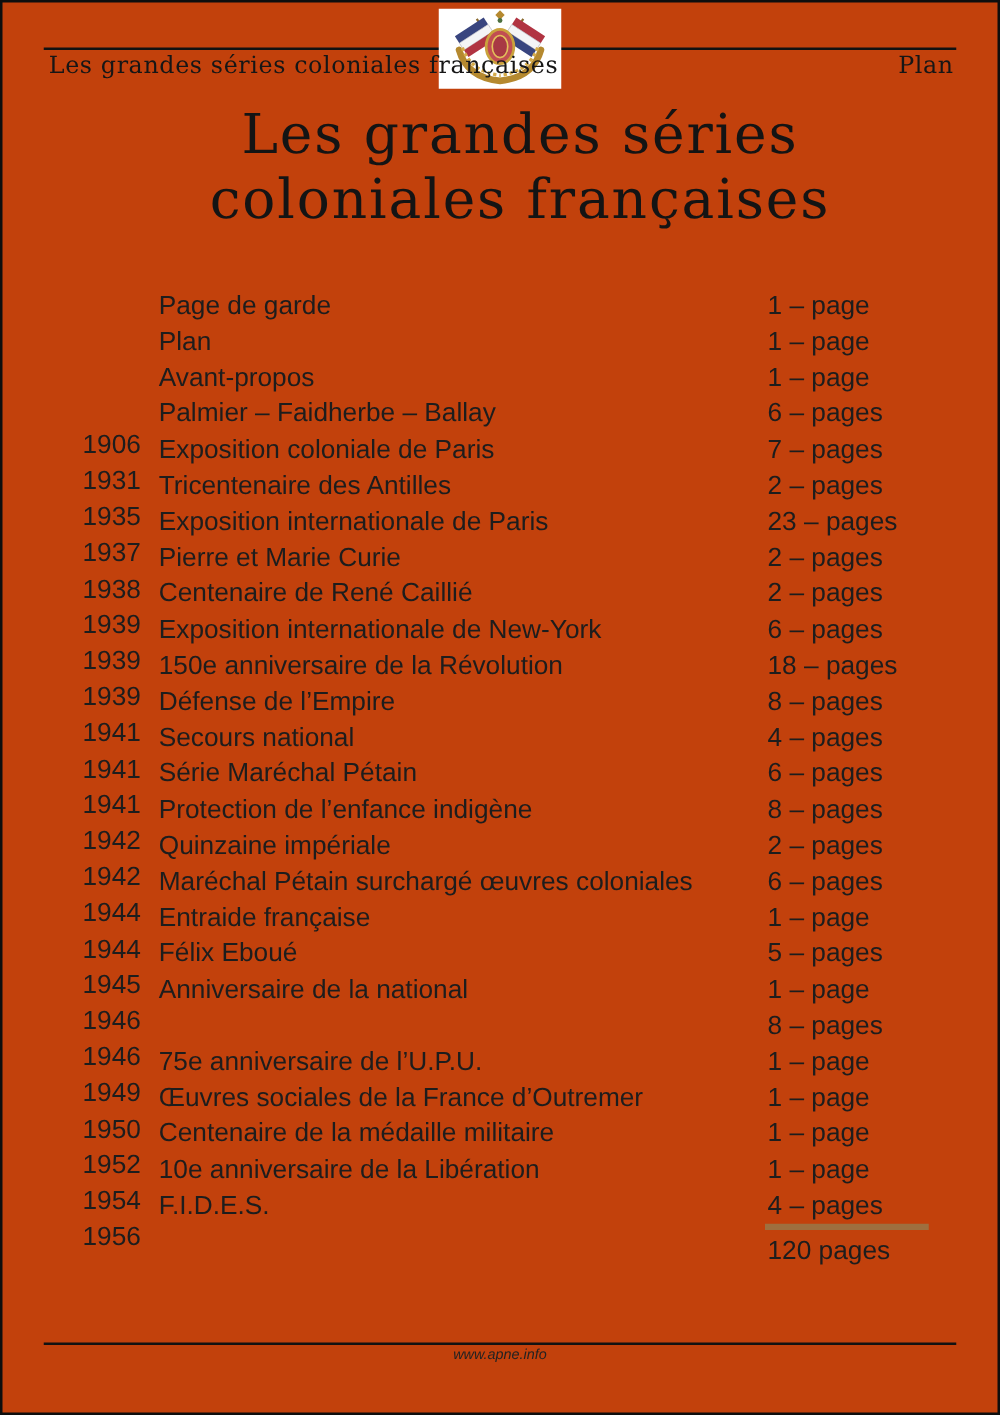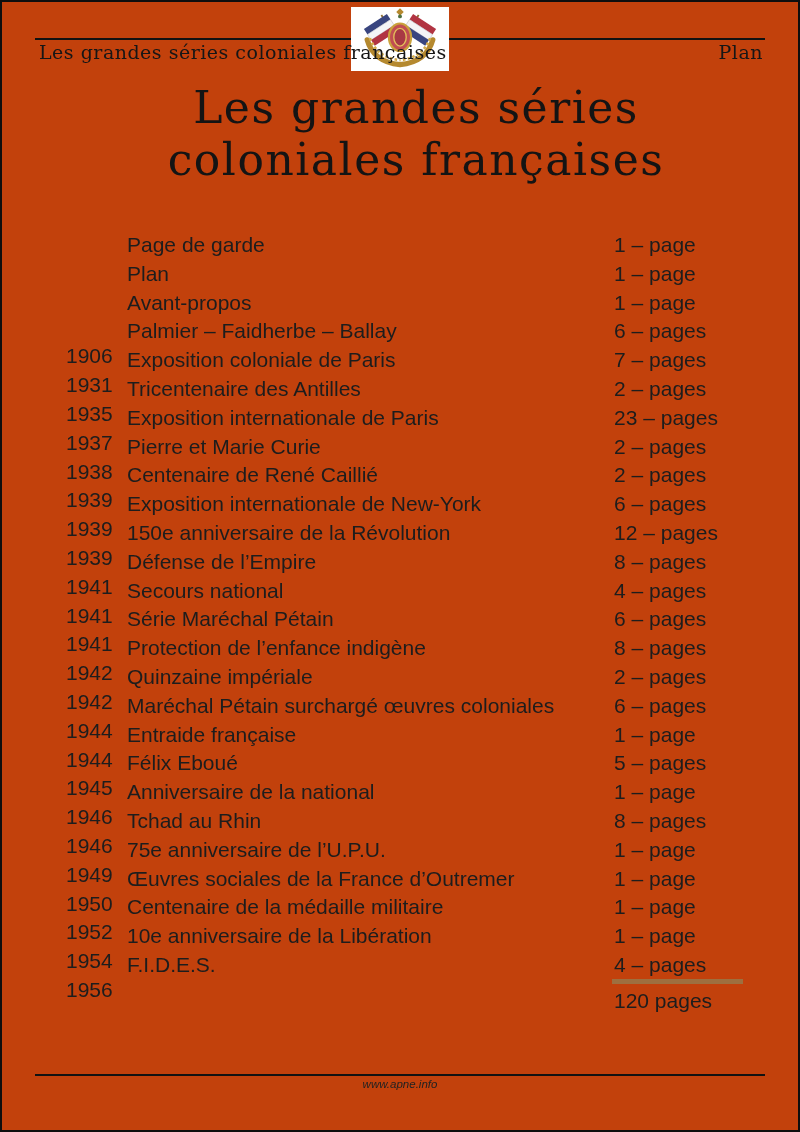--- a/index.html
+++ b/index.html
@@ -207,21 +207,21 @@
 
       <div class="toc-row">
         <span class="toc-year">1939</span>
         <span class="toc-title">Exposition internationale de New-York</span>
         <span class="toc-pages">6 – pages</span>
       </div>
 
       <div class="toc-row">
         <span class="toc-year">1939</span>
         <span class="toc-title">150e anniversaire de la Révolution</span>
-        <span class="toc-pages">12 – pages</span>
+        <span class="toc-pages">18 – pages</span>
       </div>
 
       <div class="toc-row">
         <span class="toc-year">1941</span>
         <span class="toc-title">Défense de l’Empire</span>
         <span class="toc-pages">8 – pages</span>
       </div>
 
       <div class="toc-row">
         <span class="toc-year">1941</span>
@@ -266,21 +266,20 @@
       </div>
 
       <div class="toc-row">
         <span class="toc-year">1946</span>
         <span class="toc-title">Anniversaire de la national</span>
         <span class="toc-pages">1 – page</span>
       </div>
 
       <div class="toc-row">
         <span class="toc-year">1946</span>
-        <span class="toc-title">Tchad au Rhin</span>
         <span class="toc-pages">8 – pages</span>
       </div>
 
       <div class="toc-row">
         <span class="toc-year">1949</span>
         <span class="toc-title">75e anniversaire de l’U.P.U.</span>
         <span class="toc-pages">1 – page</span>
       </div>
 
       <div class="toc-row">

